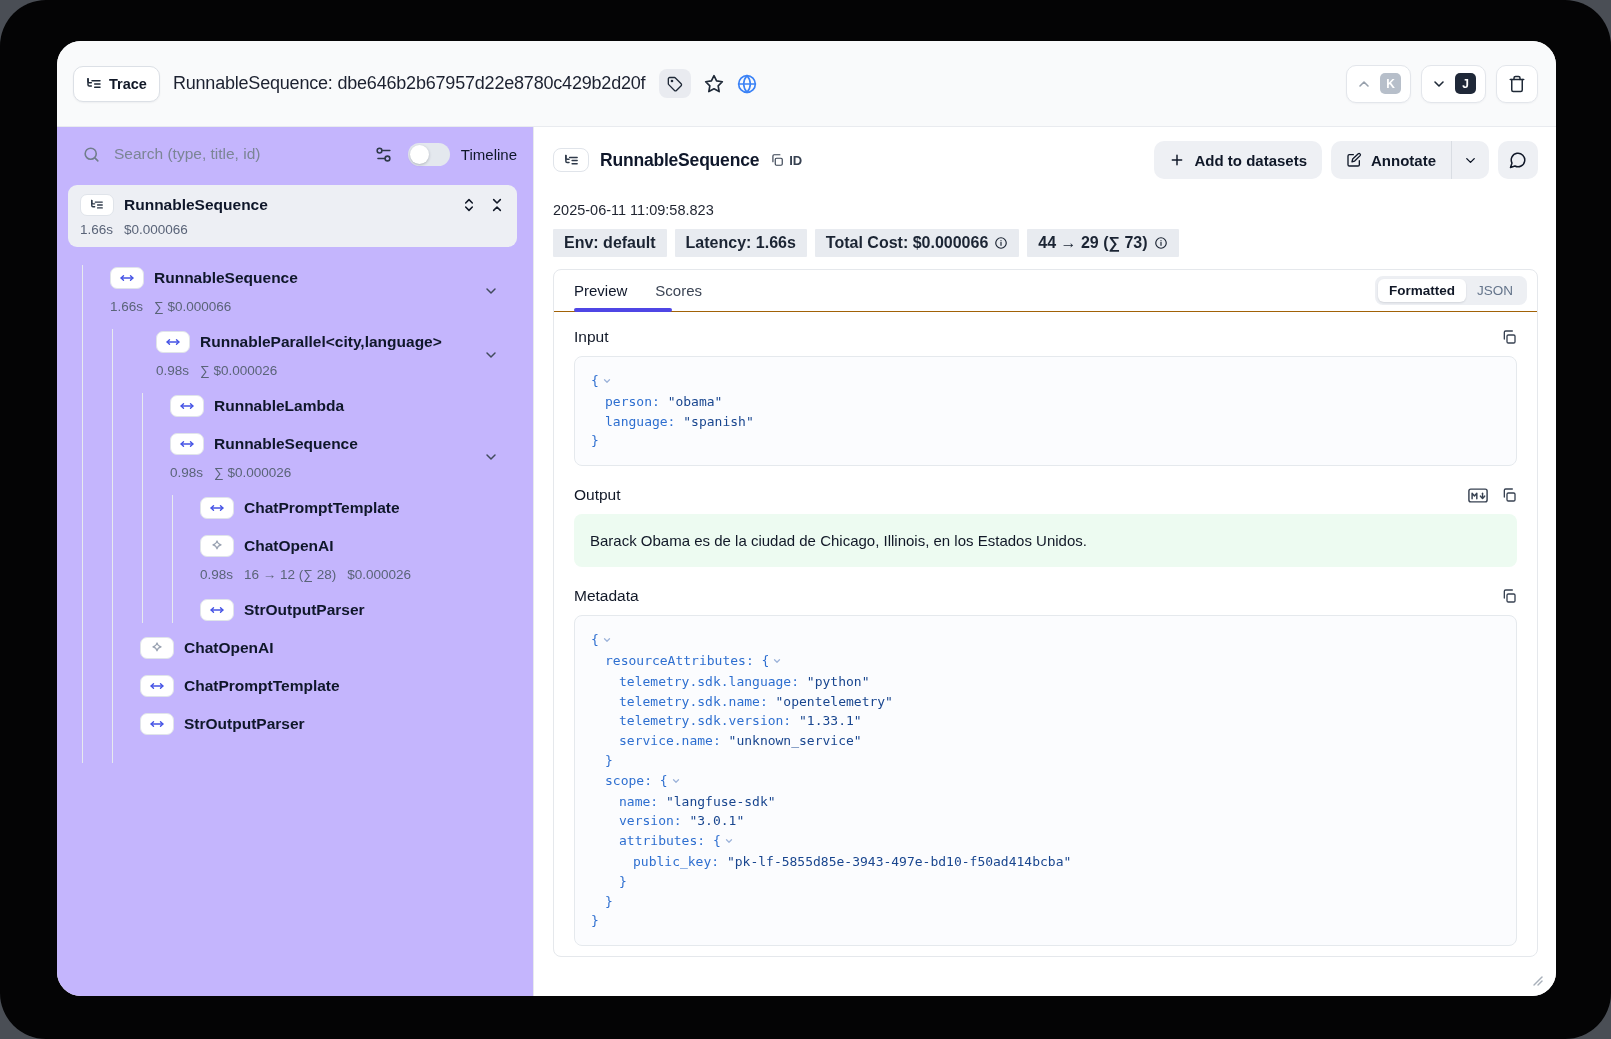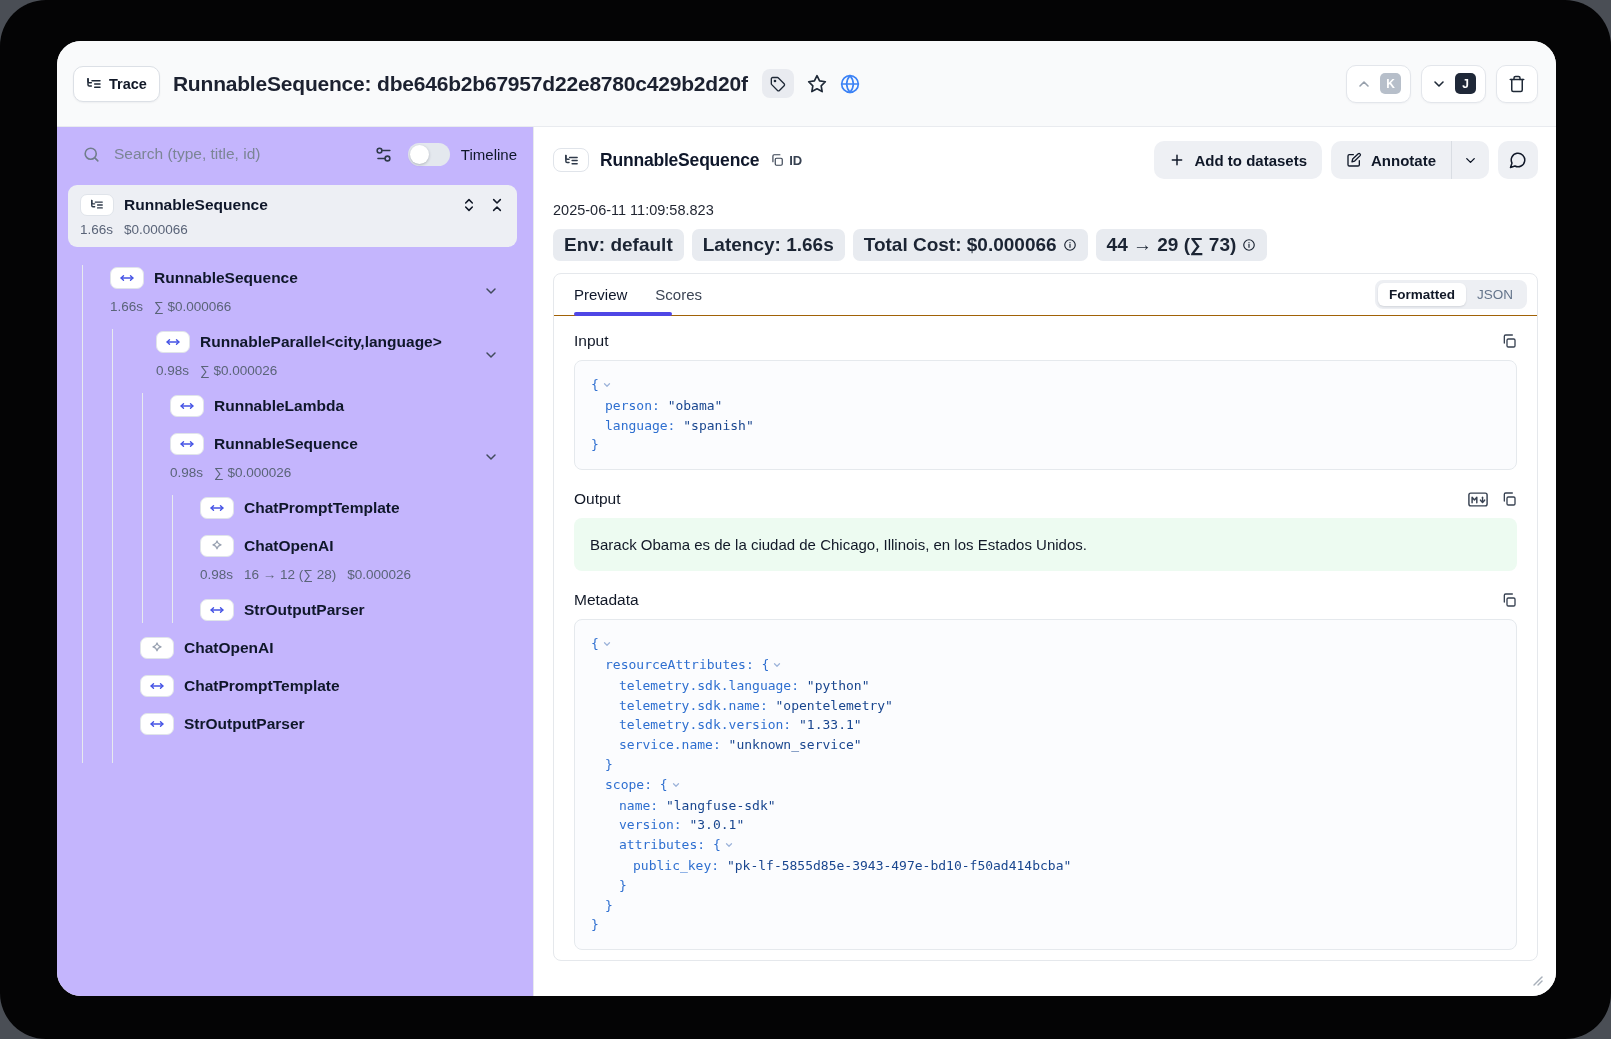--- a/index.html
+++ b/index.html
@@ -9,21 +9,21 @@
   .window { position:absolute; left:57px; top:41px; width:1499px; height:955px; background:#ffffff;
             border-radius:24px; overflow:hidden; display:flex; flex-direction:column; }
 
   
   .topbar { height:86px; flex:0 0 86px; background:#f9fafb; border-bottom:1px solid #e9ebef;
             display:flex; align-items:center; padding:0 18px 0 16px; }
   .tb-left { display:flex; align-items:center; flex:1; min-width:0; }
   .trace-pill { display:inline-flex; align-items:center; gap:7px; height:36px; padding:0 12px;
                 background:#fff; border:1px solid #dce0e6; border-radius:10px;
                 font-size:14.5px; font-weight:700; color:#111827; box-shadow:0 1px 2px rgba(16,24,40,.05); }
-  .trace-title { margin-left:13px; font-size:21px; font-weight:700; color:#1c2130; letter-spacing:-.2px; white-space:nowrap; }
+  .trace-title { margin-left:13px; font-size:18px; font-weight:400; color:#1c2130; letter-spacing:-.2px; white-space:nowrap; }
   .tag-btn { margin-left:14px; background:#e9ebf0; border:none; border-radius:8px; width:32px; height:29px;
              display:inline-flex; align-items:center; justify-content:center; cursor:pointer; }
   .plain-btn { margin-left:13px; background:none; border:none; display:inline-flex; align-items:center; cursor:pointer; }
   .tb-right { display:flex; align-items:center; gap:10px; }
   .nav-btn { height:38px; background:#fff; border:1px solid #e3e6eb; border-radius:10px; padding:0 9px;
              display:inline-flex; align-items:center; gap:8px; cursor:pointer; box-shadow:0 1px 2px rgba(16,24,40,.04); }
   .nav-btn.trash { width:42px; justify-content:center; }
   .kbd { width:21px; height:21px; border-radius:5px; display:inline-flex; align-items:center; justify-content:center;
          font-size:12px; font-weight:700; color:#fff; font-family:"Liberation Sans", sans-serif; }
   .kbd.muted { background:#b7bfca; }
@@ -73,21 +73,21 @@
   .d-actions { margin-left:auto; display:flex; align-items:center; gap:9px; }
   .act-btn { height:38px; background:#eef0f4; border:none; border-radius:10px; padding:0 15px;
              display:inline-flex; align-items:center; gap:9px; font-size:15px; font-weight:600; color:#101828;
              cursor:pointer; font-family:"Liberation Sans", sans-serif; }
   .split { display:inline-flex; }
   .split .seg-l { border-radius:10px 0 0 10px; border-right:1px solid #d9dde3; }
   .split .seg-r { border-radius:0 10px 10px 0; padding:0 11px; }
   .act-btn.icon-only { padding:0 11px; }
   .d-ts { margin-top:23px; font-size:14.5px; color:#1f2430; }
   .d-badges { margin-top:11px; display:flex; gap:8px; }
-  .pill { background:#e8ebf0; border-radius:7px; padding:5px 11px; font-size:19px; font-weight:600; color:#1b2433;
+  .pill { background:#e8ebf0; border-radius:1px; padding:5px 11px; font-size:16px; font-weight:600; color:#1b2433;
           display:inline-flex; align-items:center; gap:6px; }
 
   
   .card { margin-top:12px; border:1px solid #e5e8ec; border-radius:8px; height:688px; overflow:hidden; background:#fff; }
   .card-tabs { height:42px; border-bottom:1px solid #a16207; display:flex; align-items:center; padding:0 10px 0 20px; }
   .tab { position:relative; height:100%; display:flex; align-items:center; margin-right:28px; font-size:15px;
          font-weight:500; color:#3c4555; cursor:pointer; }
   .tab.active { color:#0f172a; }
   .tab.active::after { content:""; position:absolute; left:0; bottom:-1px; width:98px; height:4px; background:#4f46e5; border-radius:2px; }
   .segctl { margin-left:auto; background:#edeff3; border-radius:8px; padding:3px; display:inline-flex; }

